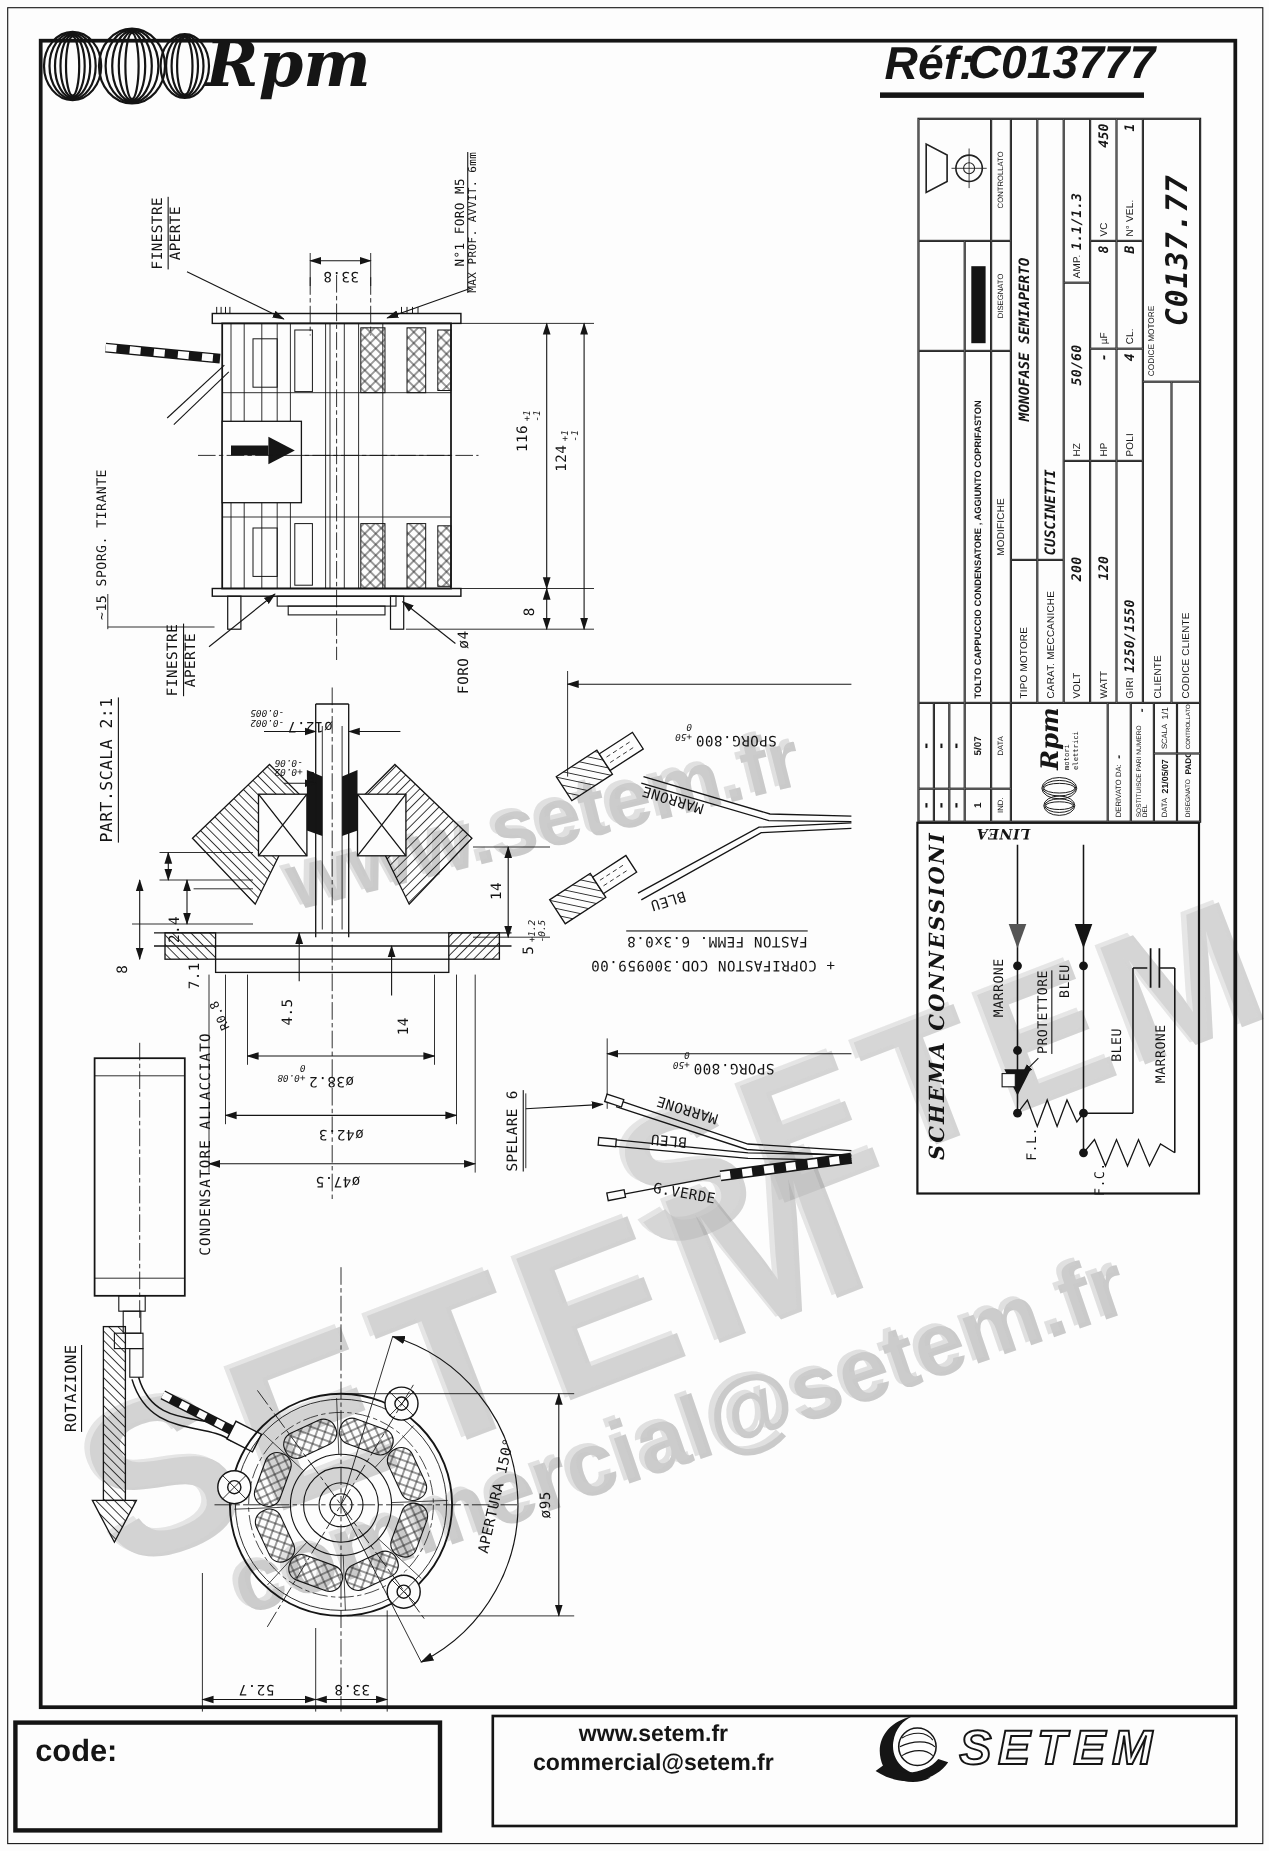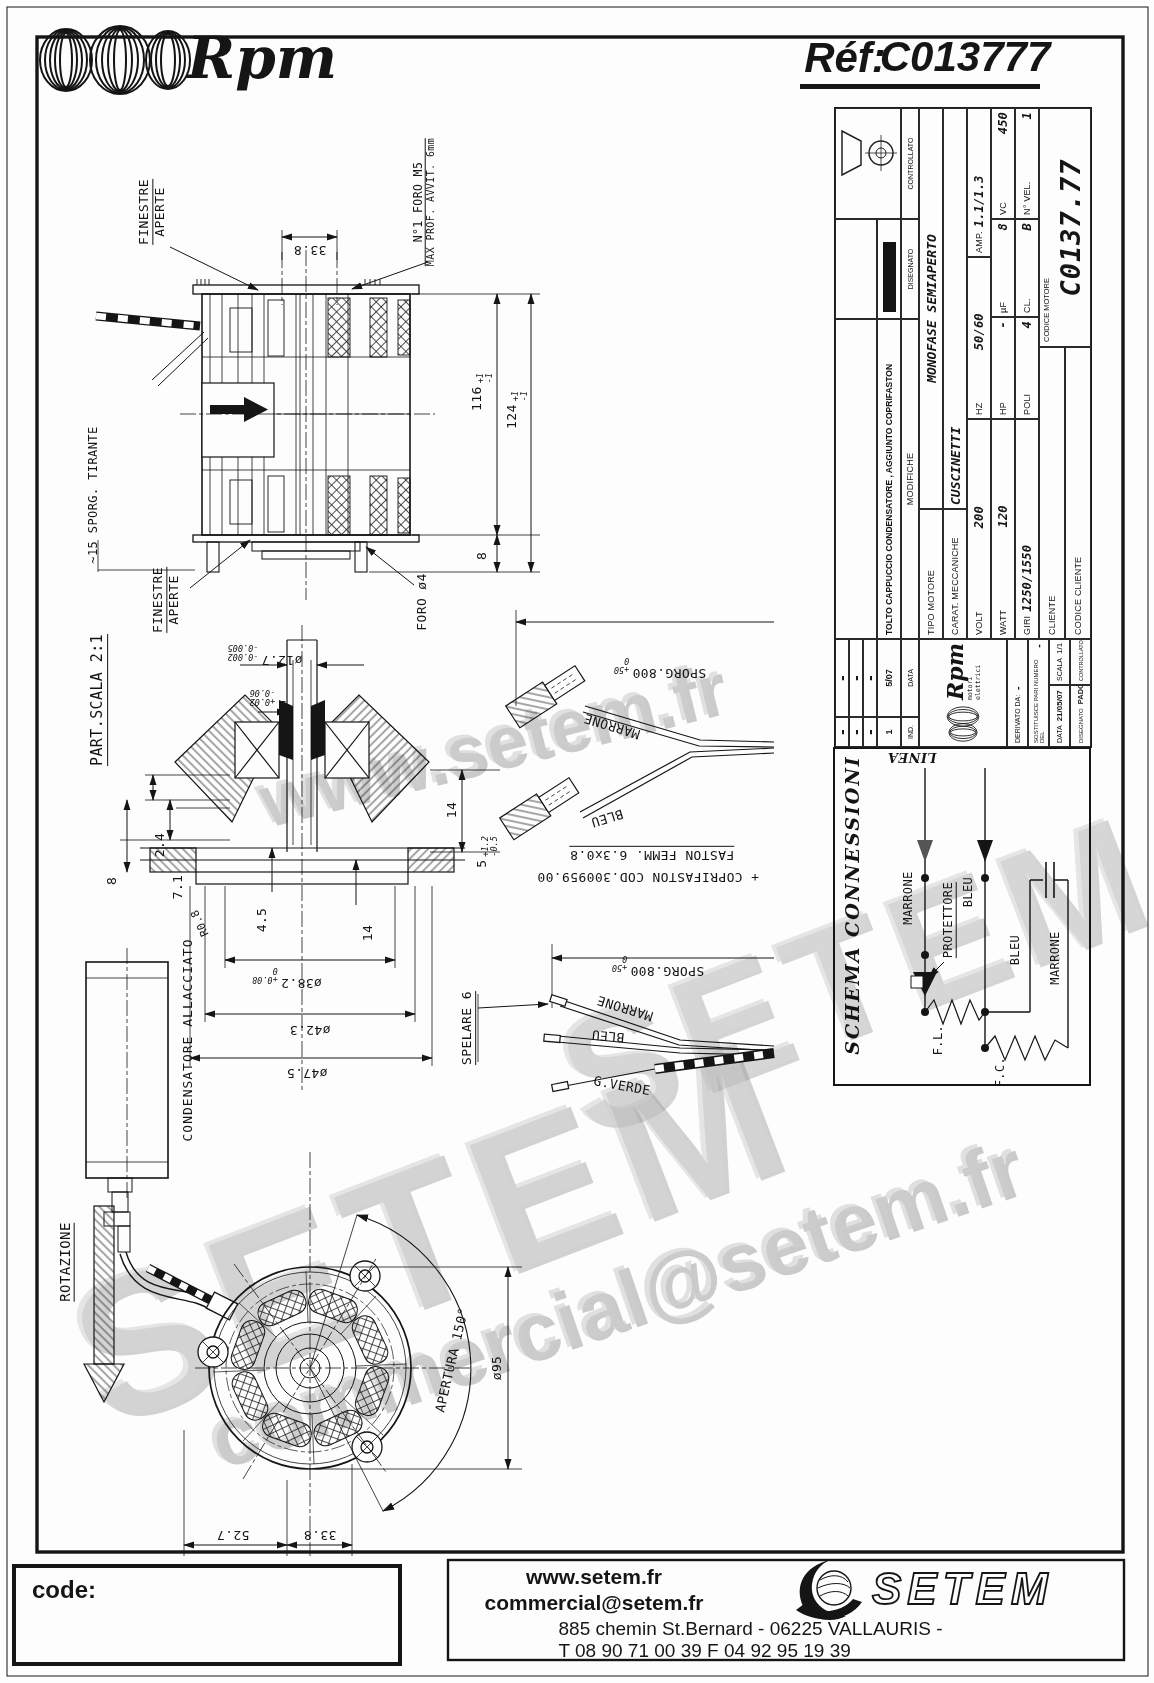--- a/index.html
+++ b/index.html
@@ -629,18 +629,17 @@
       </div>
     <div class="c cl" style="left:108px;top:230px;width:292px;height:26px;">
         <span>CODICE CLIENTE</span>
       </div>
     <div class="c" style="left:400px;top:204px;width:239px;height:52px;align-items:flex-start;flex-direction:column;padding:2px 4px;">
       <span style="font-size:7.5px;">CODICE MOTORE</span>
       <span class="cv" style="font-size:27px;align-self:center;letter-spacing:1px;">C0137.77</span>
     </div>
   </div>
 
-  <div class="foot" style="left:32px;top:1576px;font-size:24px;font-weight:bold;">code:</div>
+  <div class="foot" style="left:32px;top:1576px;font-size:28px;font-weight:bold;">code:</div>
   <div class="foot ctr" style="left:594px;top:1577px;font-size:21px;font-weight:bold;transform:translate(-50%,-50%);position:absolute;">www.setem.fr</div>
   <div class="foot ctr" style="left:594px;top:1603px;font-size:21px;font-weight:bold;transform:translate(-50%,-50%);position:absolute;">commercial@setem.fr</div>
-  <div class="foot ctr" style="left:757px;top:1640px;font-size:19px;transform:translate(-50%,-50%);position:absolute;">885 chemin St.Bernard - 06225 VALLAURIS - T 08 90 71 00 39 F 04 92 95 19 39</div>
 
 </div>
 
 </body></html>

